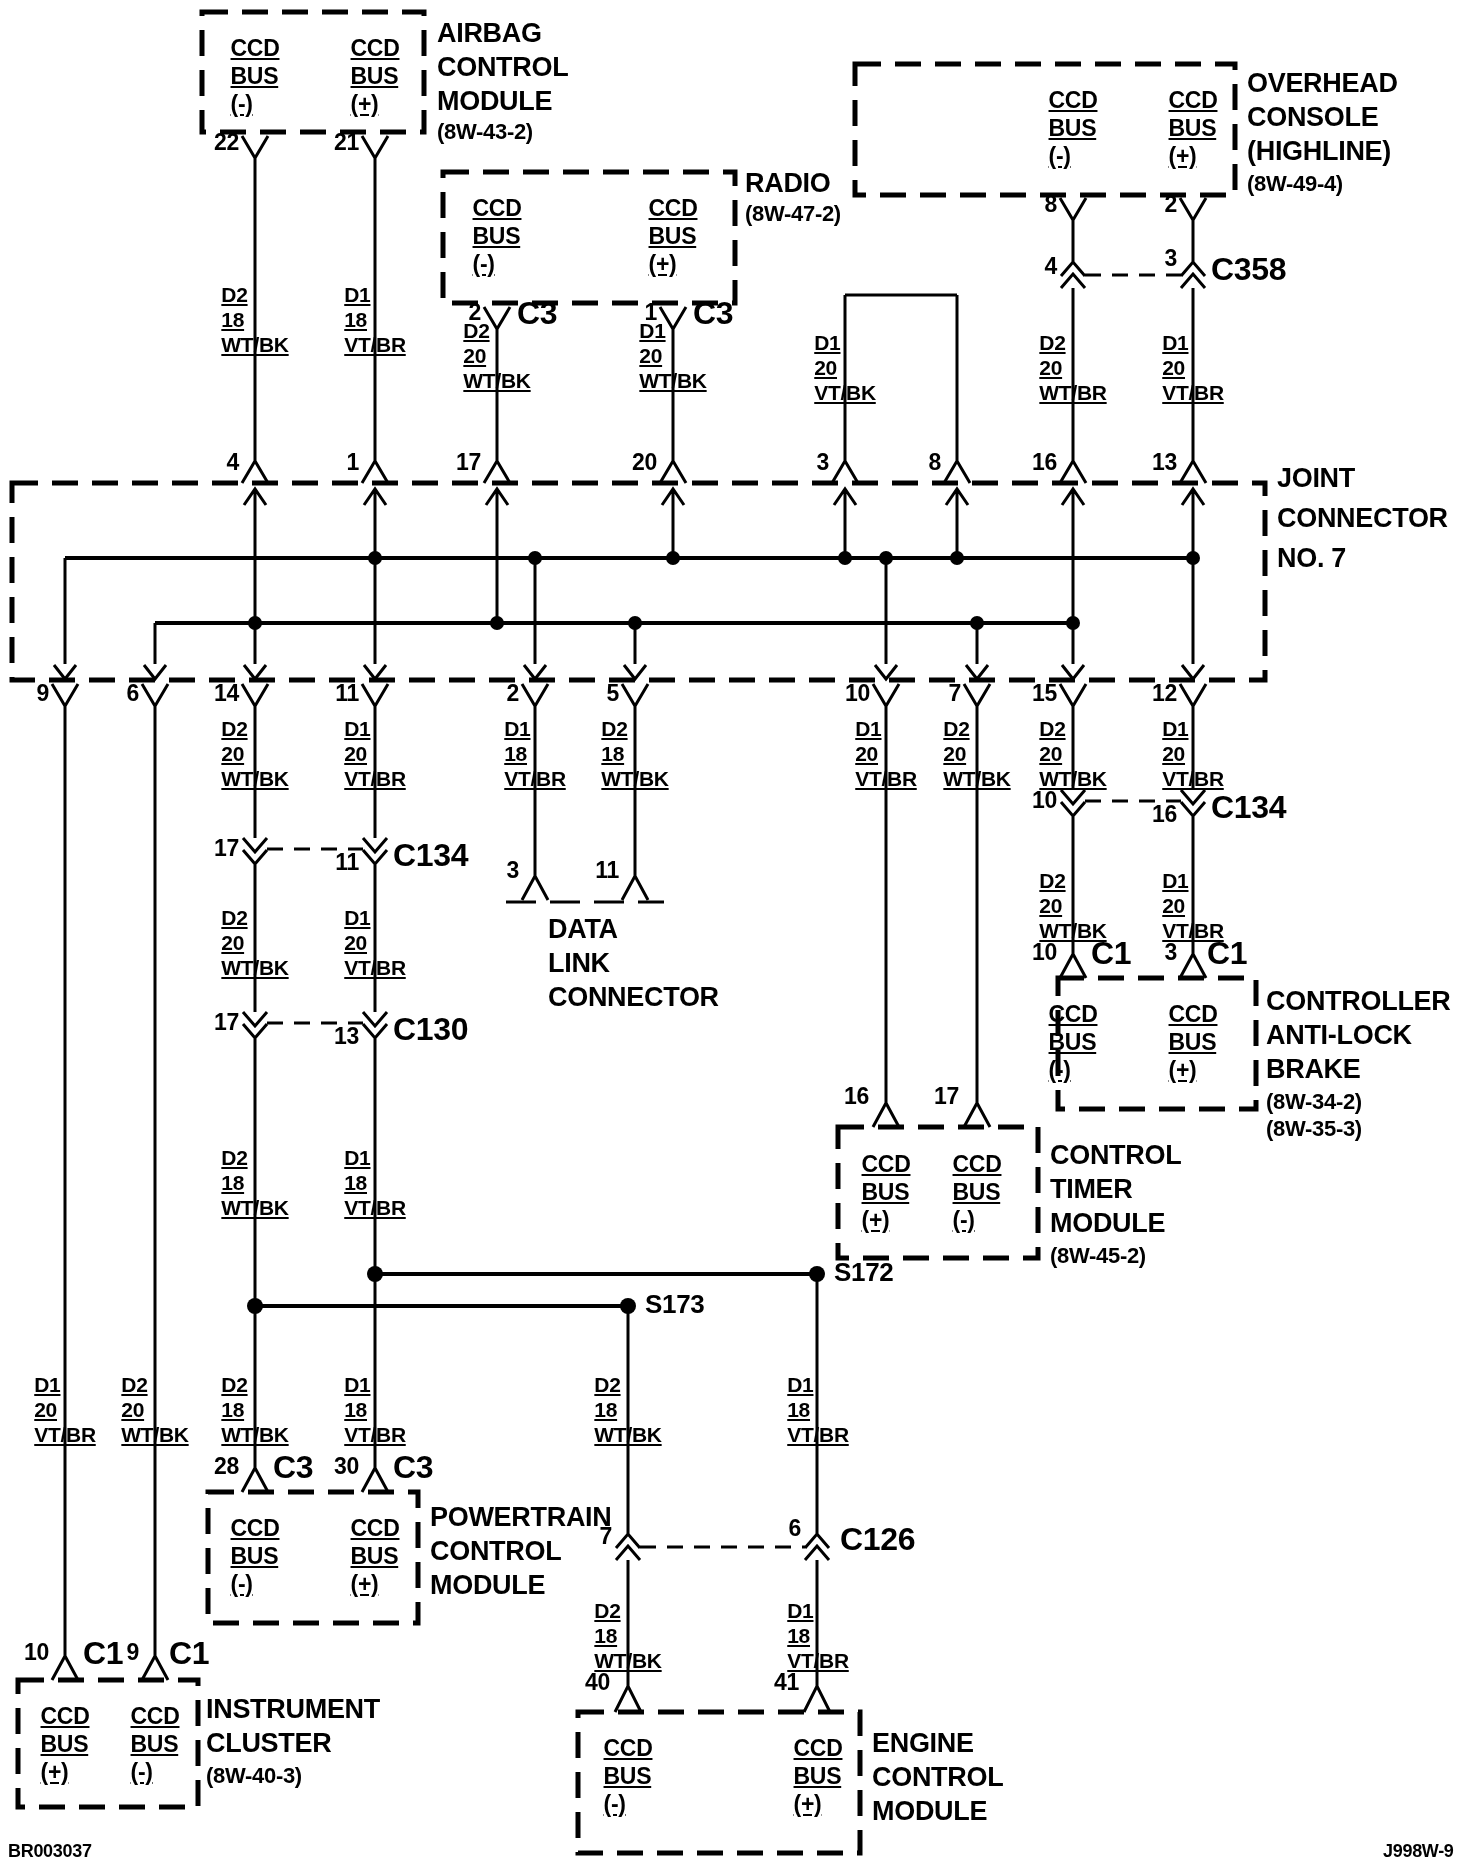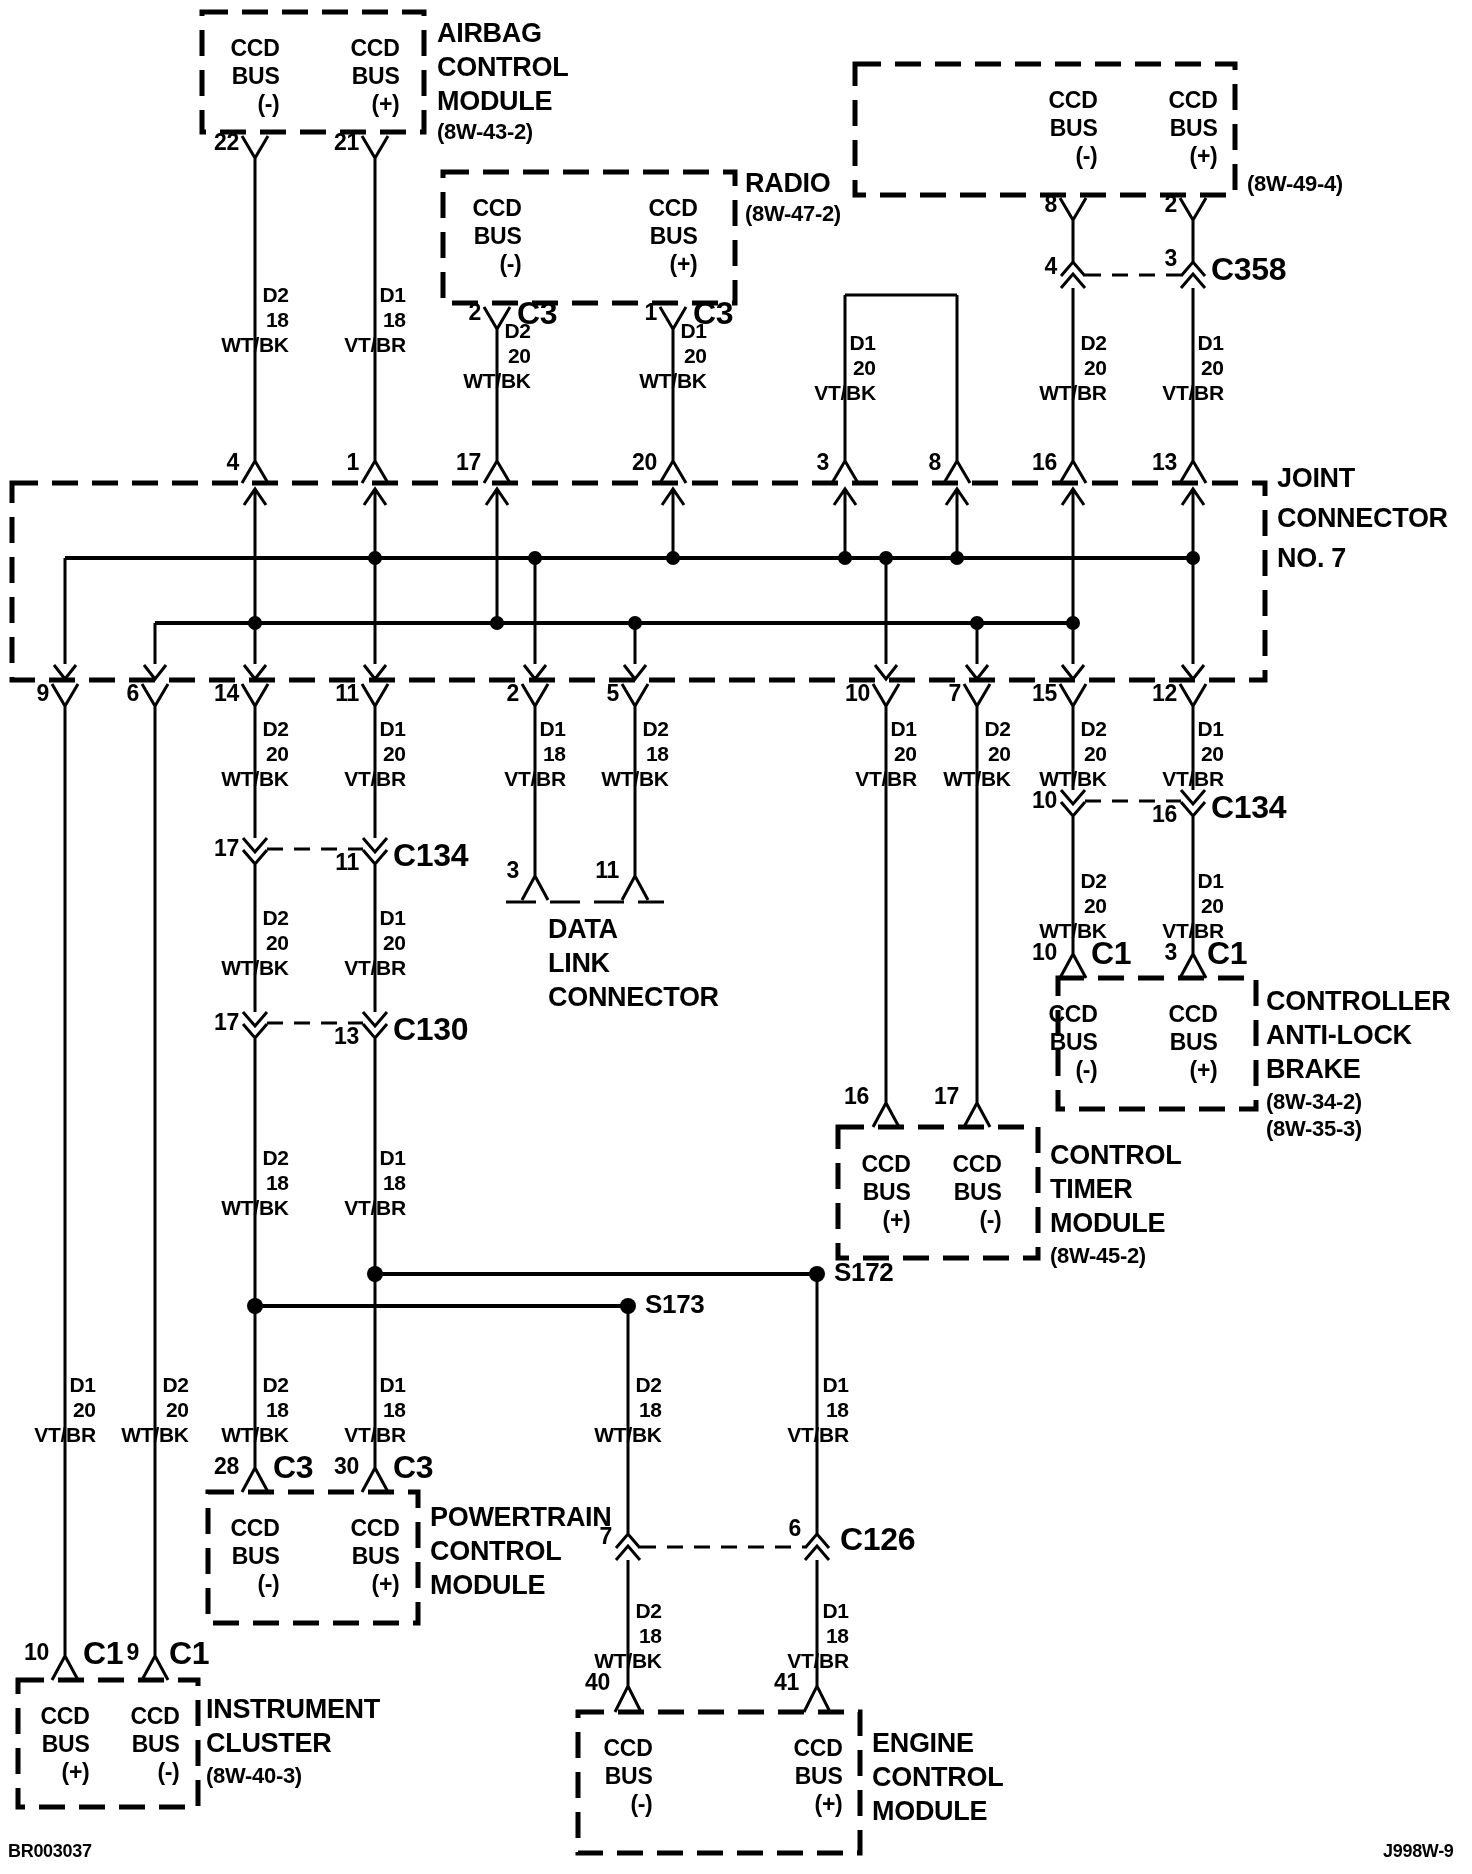--- a/index.html
+++ b/index.html
@@ -1,20 +1,20 @@
 <!DOCTYPE html>
 <html><head>
 <meta charset="utf-8">
 <style>
   html,body{margin:0;padding:0;background:#e8e8e8;}
   #diagram{position:relative;width:1472px;height:1874px;background:#ffffff;
     font-family:"Liberation Sans","DejaVu Sans",sans-serif;color:#000;overflow:hidden;}
   #art{position:absolute;left:0;top:0;}
   .lbl{position:absolute;font-weight:bold;letter-spacing:-0.3px;line-height:1.1;}
-  .ctr{transform:translateX(-50%);text-align:right;white-space:pre-line;}
+  .ctr{transform:translateX(-50%);text-align:left;white-space:pre-line;text-decoration:underline;}
   .rt{transform:translateX(-100%);text-align:right;}
   .pin{font-size:23px;}
   .cname{font-size:32px;}
   .splice{font-size:26px;}
   .wire{font-size:21px;line-height:25px;}
   .term{font-size:23px;line-height:28px;}
   .title{font-size:27px;line-height:34px;white-space:pre-line;}
   .ref{font-size:22px;line-height:27px;white-space:pre-line;}
   .foot{font-size:18px;font-weight:600;}
   svg path,svg rect{fill:none;stroke:#000;}
@@ -99,20 +99,23 @@
         <circle class="dot" cx="628" cy="1306" r="8"></circle>
   </g>
 </svg>
 
 <div class="lbl title" style="left:437px;top:16px">AIRBAG
 CONTROL
 MODULE</div>
 <div class="lbl ref" style="left:437px;top:118px">(8W-43-2)</div>
 <div class="lbl title" style="left:745px;top:166px">RADIO</div>
 <div class="lbl ref" style="left:745px;top:200px">(8W-47-2)</div>
+<div class="lbl title" style="left:1247px;top:66px">OVERHEAD
+CONSOLE
+(HIGHLINE)</div>
 <div class="lbl ref" style="left:1247px;top:170px">(8W-49-4)</div>
 <div class="lbl title" style="left:1277px;top:458px;line-height:40px">JOINT
 CONNECTOR
 NO. 7</div>
 <div class="lbl title" style="left:548px;top:912px">DATA
 LINK
 CONNECTOR</div>
 <div class="lbl title" style="left:1266px;top:984px">CONTROLLER
 ANTI-LOCK
 BRAKE</div>

